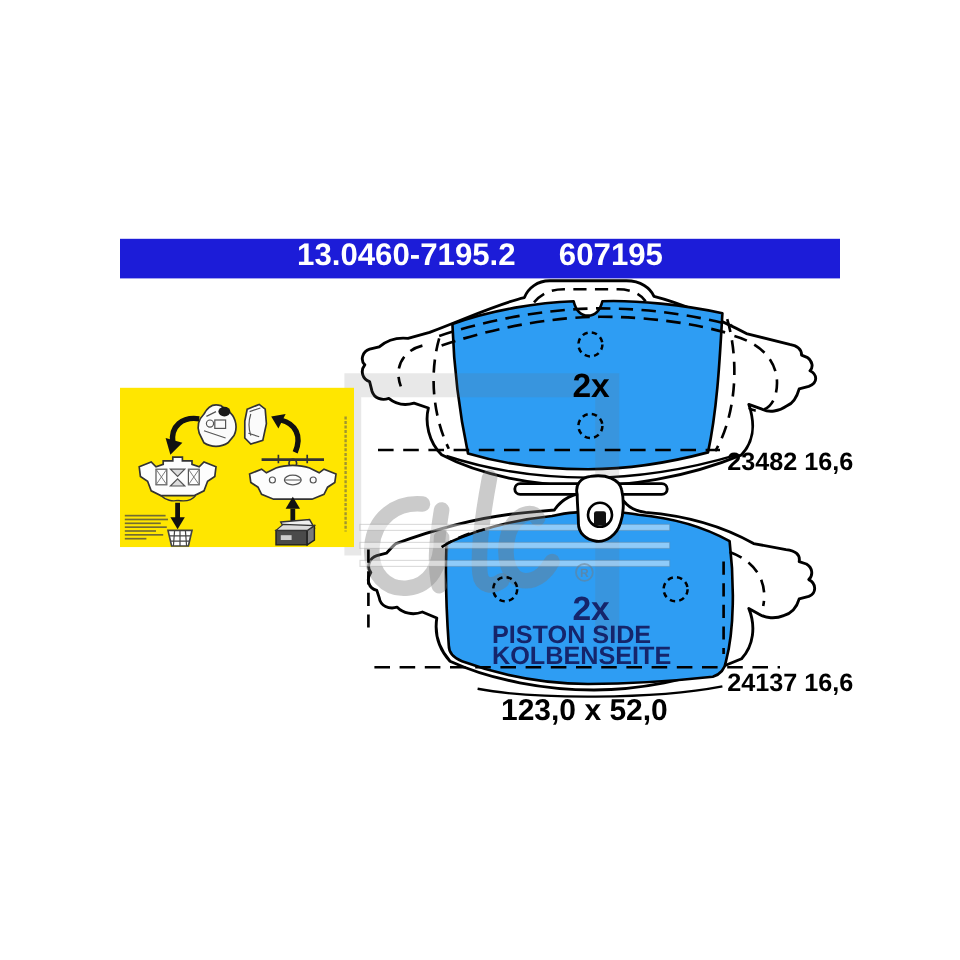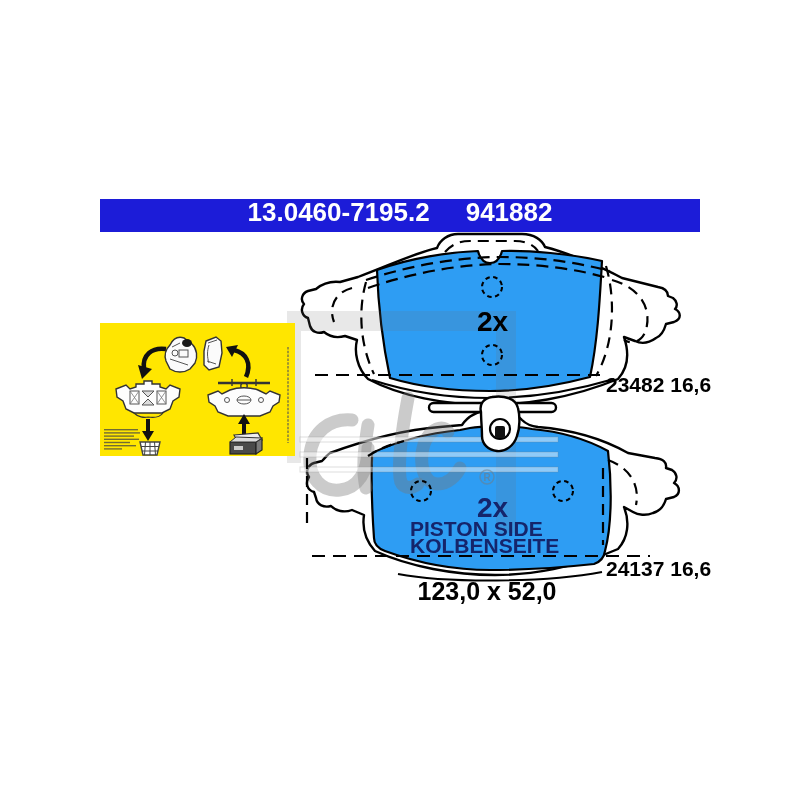--- a/index.html
+++ b/index.html
@@ -14,21 +14,21 @@
   .diagram{position:absolute;left:280px;top:196px;}
   .infobox{position:absolute;left:100px;top:323px;}
 </style>
 </head>
 <body>
 
 <div class="stage">
 
   <div class="header-bar">
     <span>13.0460-7195.2</span>
-    <span>941882</span>
+    <span>607195</span>
   </div>
 
   <svg class="diagram" width="480" height="420" viewBox="280 196 480 420">
 
     <g>
 
       <path d="M 358 277
            C 390 265 415 253 437 248
            C 440 240 448 234 458 234 L 522 234 C 534 234 542 240 545 247
            C 565 252 600 266 622 278

